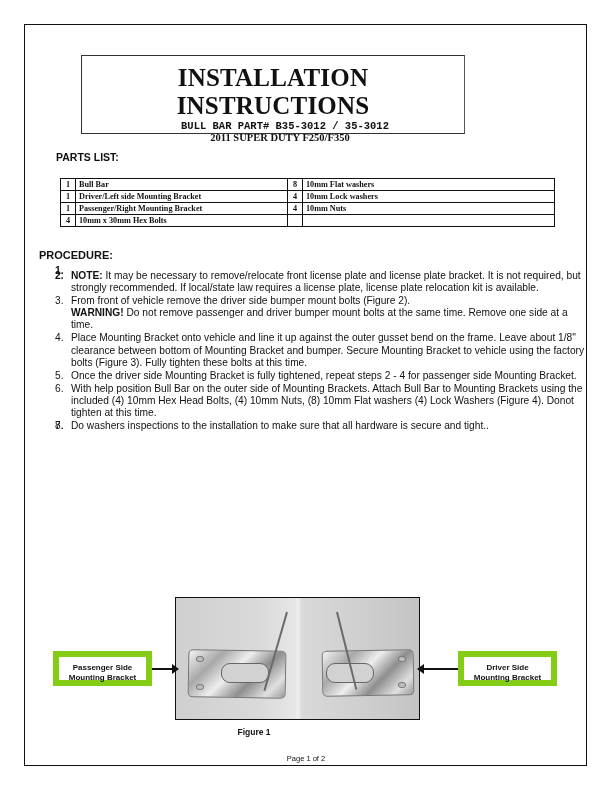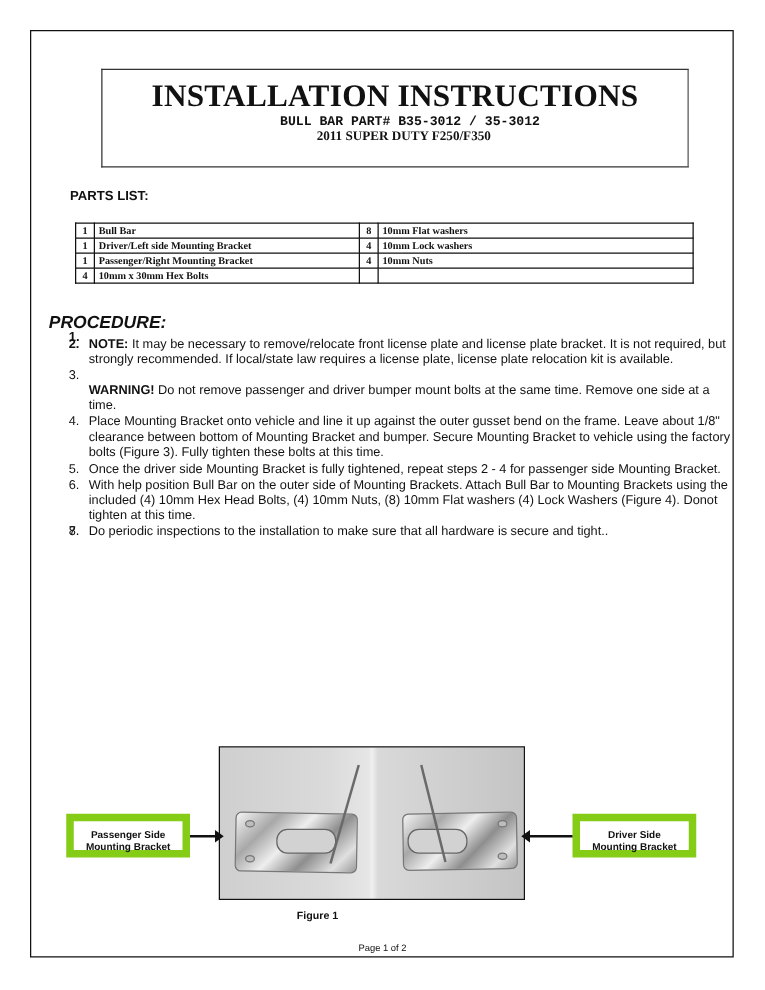--- a/index.html
+++ b/index.html
@@ -1,29 +1,29 @@
 <!DOCTYPE html>
 <html><head>
 <meta charset="utf-8">
 <style>
   html, body { margin: 0; padding: 0; background: #ffffff; }
   body { width: 612px; height: 792px; position: relative; overflow: hidden; font-family: "Liberation Sans", sans-serif; color: #111; }
   .page-border { position: absolute; left: 24px; top: 24px; width: 563px; height: 742px; border: 1.3px solid #111; box-sizing: border-box; }
-  .title-box { position: absolute; left: 81px; top: 55px; width: 470px; height: 79px; border: 1.2px solid #333; border-right-color: #555; box-sizing: border-box; text-align: center; }
+  .title-box { position: absolute; left: 81px; top: 55px; width: 384px; height: 79px; border: 1.2px solid #333; border-right-color: #555; box-sizing: border-box; text-align: center; }
   .title-main { font-family: "Liberation Serif", serif; font-weight: bold; font-size: 25px; letter-spacing: 0.2px; margin-top: 8px; line-height: 28px; }
   .title-sub { font-family: "Liberation Serif", serif; font-weight: bold; font-size: 10.5px; line-height: 12px; }
   .title-sub.l1 { margin-left: 24px; font-family: Liberation Mono, monospace; }
   .title-sub.l2 { margin-left: 14px; }
   .parts-heading { position: absolute; left: 56px; top: 151px; font-weight: bold; font-size: 10.5px; }
   table.parts { position: absolute; left: 60px; top: 178px; border-collapse: collapse; font-family: "Liberation Serif", serif; font-weight: bold; font-size: 8.2px; }
   table.parts td { border: 1px solid #111; height: 11px; padding: 0 3px; white-space: nowrap; line-height: 11px; }
   td.qty { width: 10px; text-align: center; padding: 0 2px !important; }
   td.name1 { width: 205px; }
   td.name2 { width: 245px; }
-  .proc-heading { position: absolute; left: 39px; top: 249px; font-weight: bold; font-size: 14px; font-style: italic; }
+  .proc-heading { position: absolute; left: 39px; top: 249px; font-weight: bold; font-size: 11px; }
   ol.steps { position: absolute; left: 55px; top: 264px; width: 530px; margin: 0; padding: 0; list-style: none; font-size: 10.2px; line-height: 12.1px; }
   ol.steps li { position: relative; padding-left: 16px; margin-bottom: 1px; }
   ol.steps li .num { position: absolute; left: 0; top: 0; }
   .step1 { font-weight: bold; font-size: 10.4px; line-height: 13px; margin-bottom: 6px !important; }
   .step2 .num { font-weight: bold; }
   .b { font-weight: bold; }
   .figure-photo { position: absolute; left: 175px; top: 597px; width: 245px; height: 123px; border: 1px solid #111; box-sizing: border-box; overflow: hidden; background: linear-gradient(90deg, #cfcfcf 0%, #dadada 35%, #e6e6e6 49%, #f0f0f0 50%, #d9d9d9 52%, #cdcdcd 80%, #c4c4c4 100%); }
   .figure-photo .bracket { position: absolute; border-radius: 5px; background: linear-gradient(135deg, #f4f4f4 0%, #a8a8a8 25%, #eeeeee 45%, #8e8e8e 65%, #e0e0e0 85%, #9a9a9a 100%); border: 1px solid #777; }
   .figure-photo .slot { position: absolute; border-radius: 9px; background: #d2d2d2; border: 1px solid #666; }
   .figure-photo .rod { position: absolute; width: 2px; background: #6a6a6a; transform-origin: top center; }
@@ -83,41 +83,41 @@
 <ol class="steps">
   <li class="step1">
     <span class="num">1.</span>
   </li>
   <li class="step2">
     <span class="num">2.</span>
     <span class="b">NOTE:</span><span> It may be necessary to remove/relocate front license plate and license plate bracket. It is not required, but strongly recommended. If local/state law requires a license plate, license plate relocation kit is available.</span>
   </li>
   <li>
     <span class="num">3.</span>
-    <br>
+    <span>From front of vehicle remove the driver side bumper mount bolts (Figure 2).</span><br>
     <span class="b">WARNING!</span><span> Do not remove passenger and driver bumper mount bolts at the same time. Remove one side at a time.</span>
   </li>
   <li>
     <span class="num">4.</span>
     <span>Place Mounting Bracket onto vehicle and line it up against the outer gusset bend on the frame. Leave about 1/8" clearance between bottom of Mounting Bracket and bumper. Secure Mounting Bracket to vehicle using the factory bolts (Figure 3). Fully tighten these bolts at this time.</span>
   </li>
   <li>
     <span class="num">5.</span>
     <span>Once the driver side Mounting Bracket is fully tightened, repeat steps 2 - 4 for passenger side Mounting Bracket.</span>
   </li>
   <li>
     <span class="num">6.</span>
     <span>With help position Bull Bar on the outer side of Mounting Brackets. Attach Bull Bar to Mounting Brackets using the included (4) 10mm Hex Head Bolts, (4) 10mm Nuts, (8) 10mm Flat washers (4) Lock Washers (Figure 4). Donot tighten at this time.</span>
   </li>
   <li>
     <span class="num">7.</span>
   </li>
   <li>
     <span class="num">8.</span>
-    <span>Do periodic inspections to the installation to make sure that all hardware is secure and tight..</span>
+    <span>Do washers inspections to the installation to make sure that all hardware is secure and tight..</span>
   </li>
 </ol>
 
 <div class="figure-photo" title="Two metal mounting brackets with rods, photographed side by side">
   <div class="bracket" style="left:12px; top:52px; width:96px; height:46px; transform:rotate(1deg);"></div>
   <div class="slot" style="left:45px; top:65px; width:46px; height:18px;"></div>
   <div class="hole" style="left:20px; top:58px;"></div>
   <div class="hole" style="left:20px; top:86px;"></div>
   <div class="rod" style="left:110px; top:14px; height:82px; transform:rotate(16deg);"></div>
   <div class="bracket" style="left:146px; top:52px; width:90px; height:44px; transform:rotate(-1deg);"></div>

